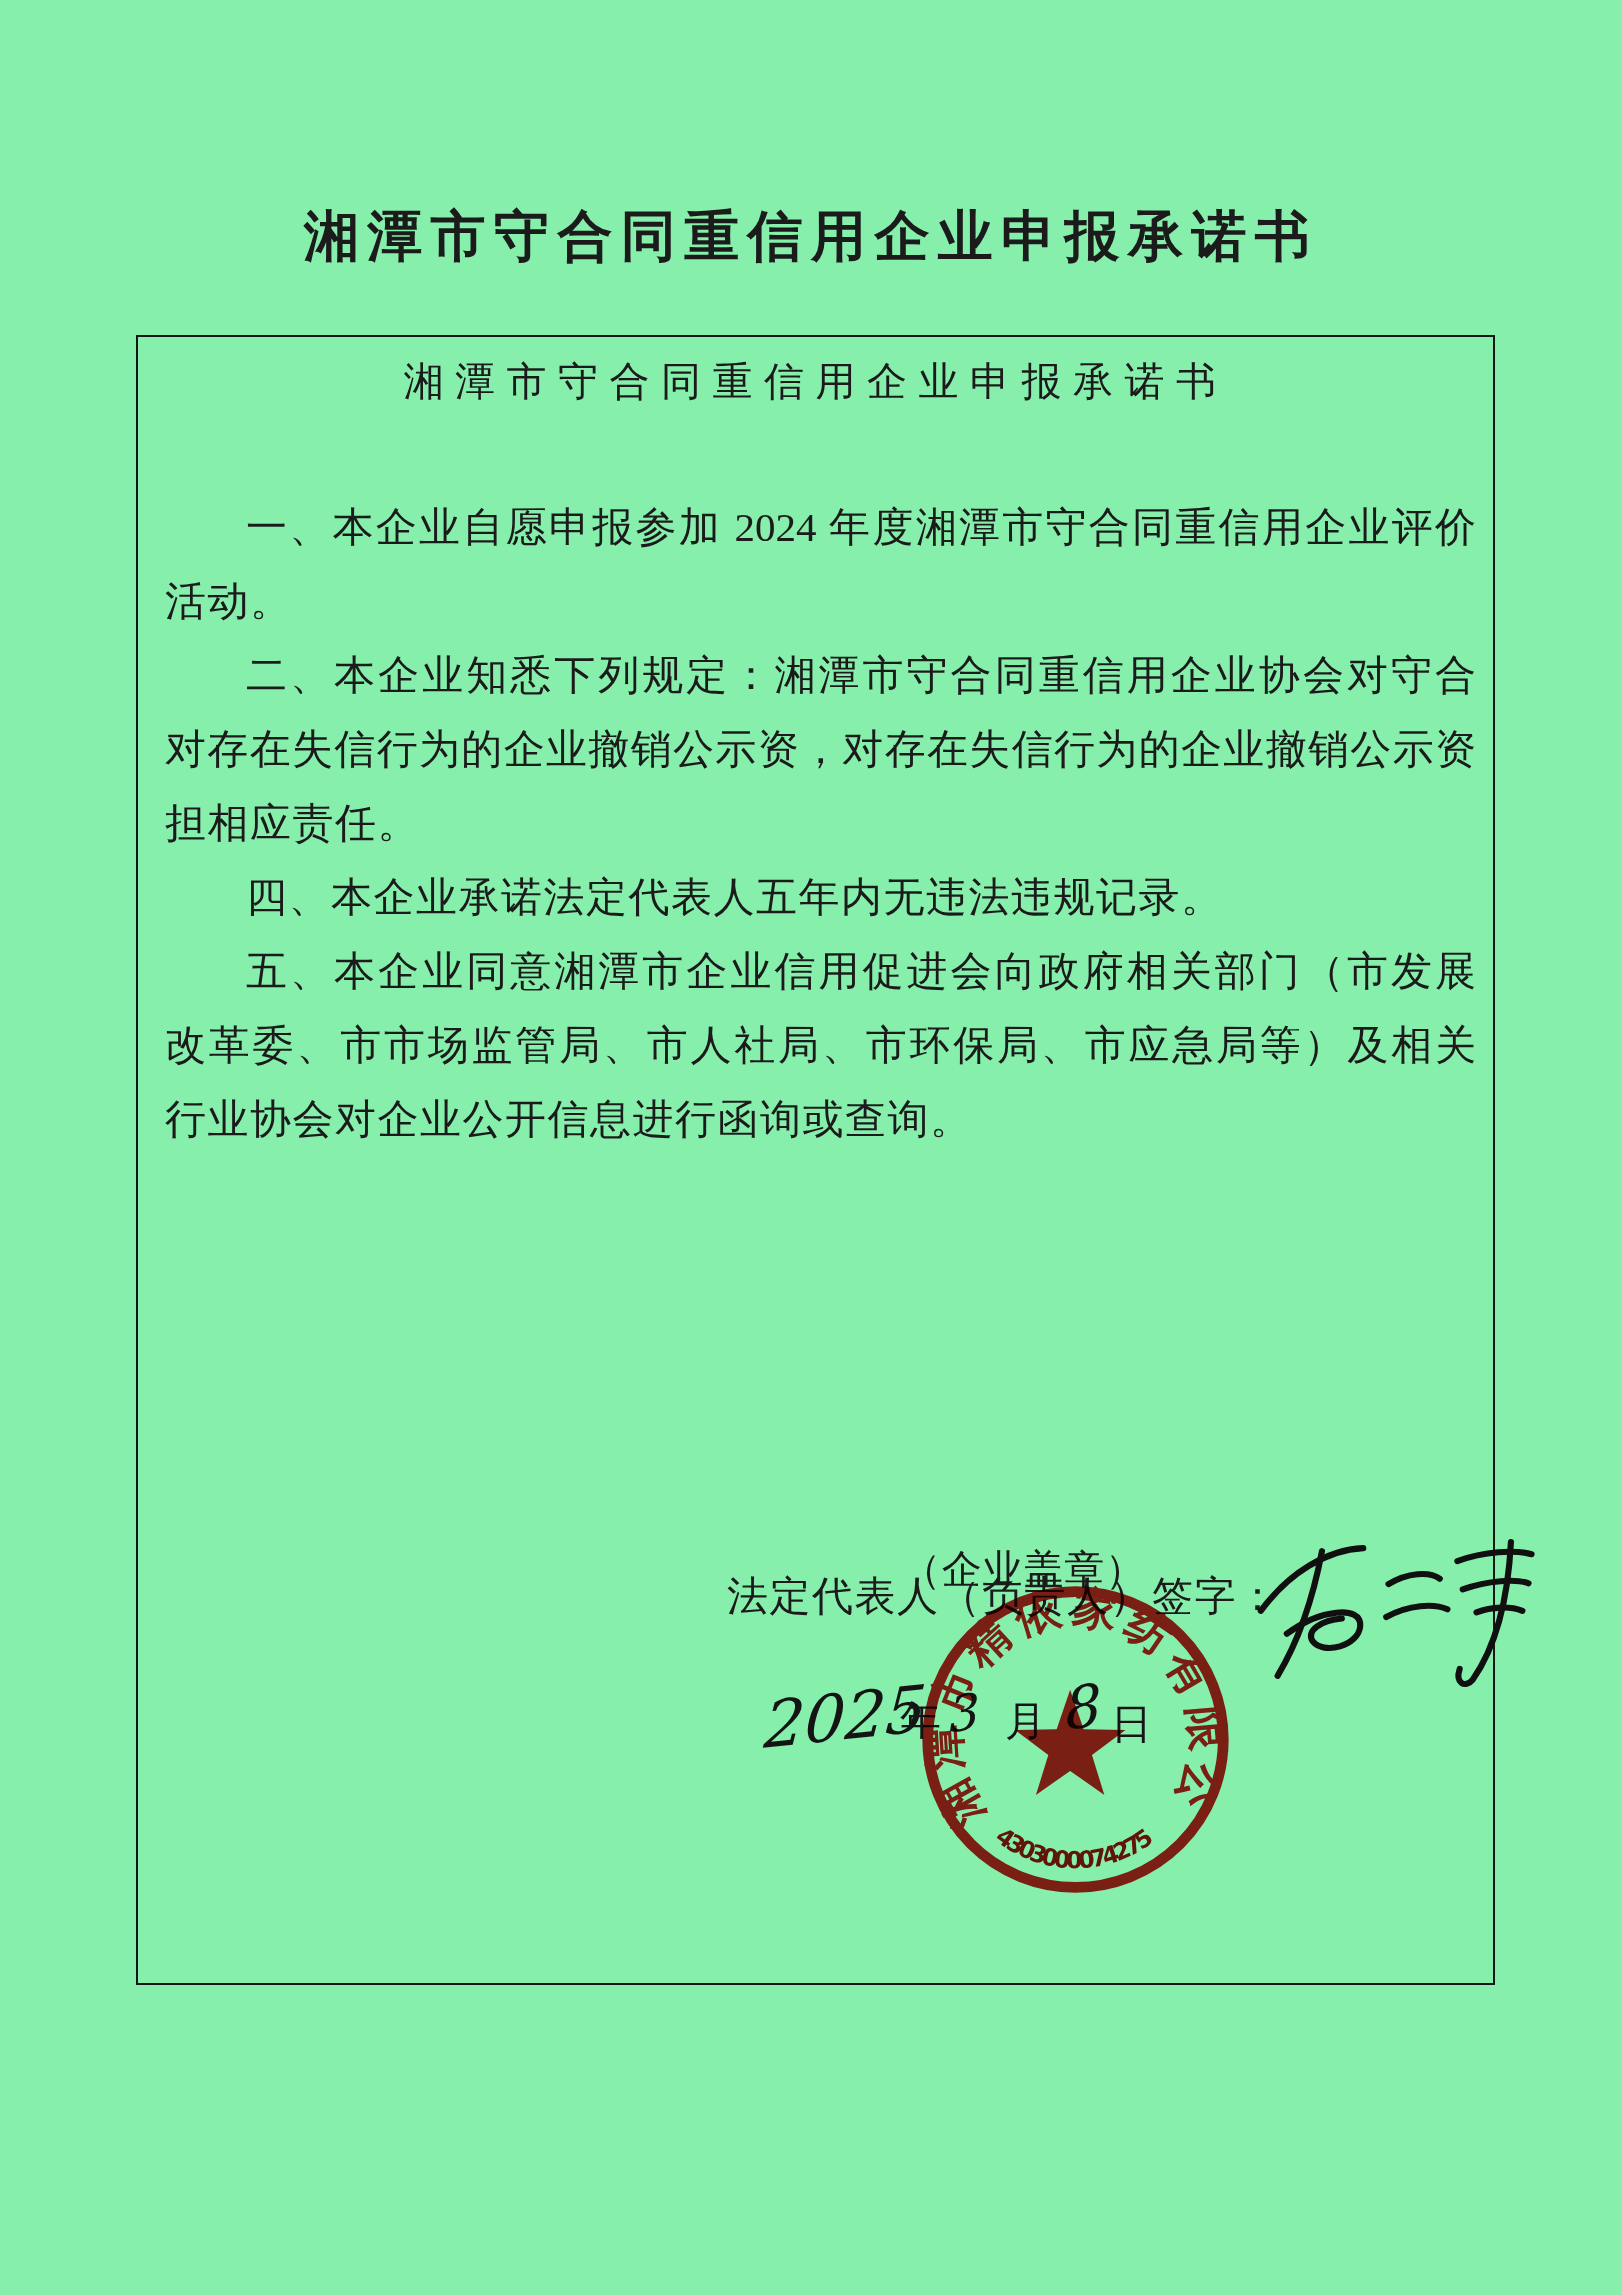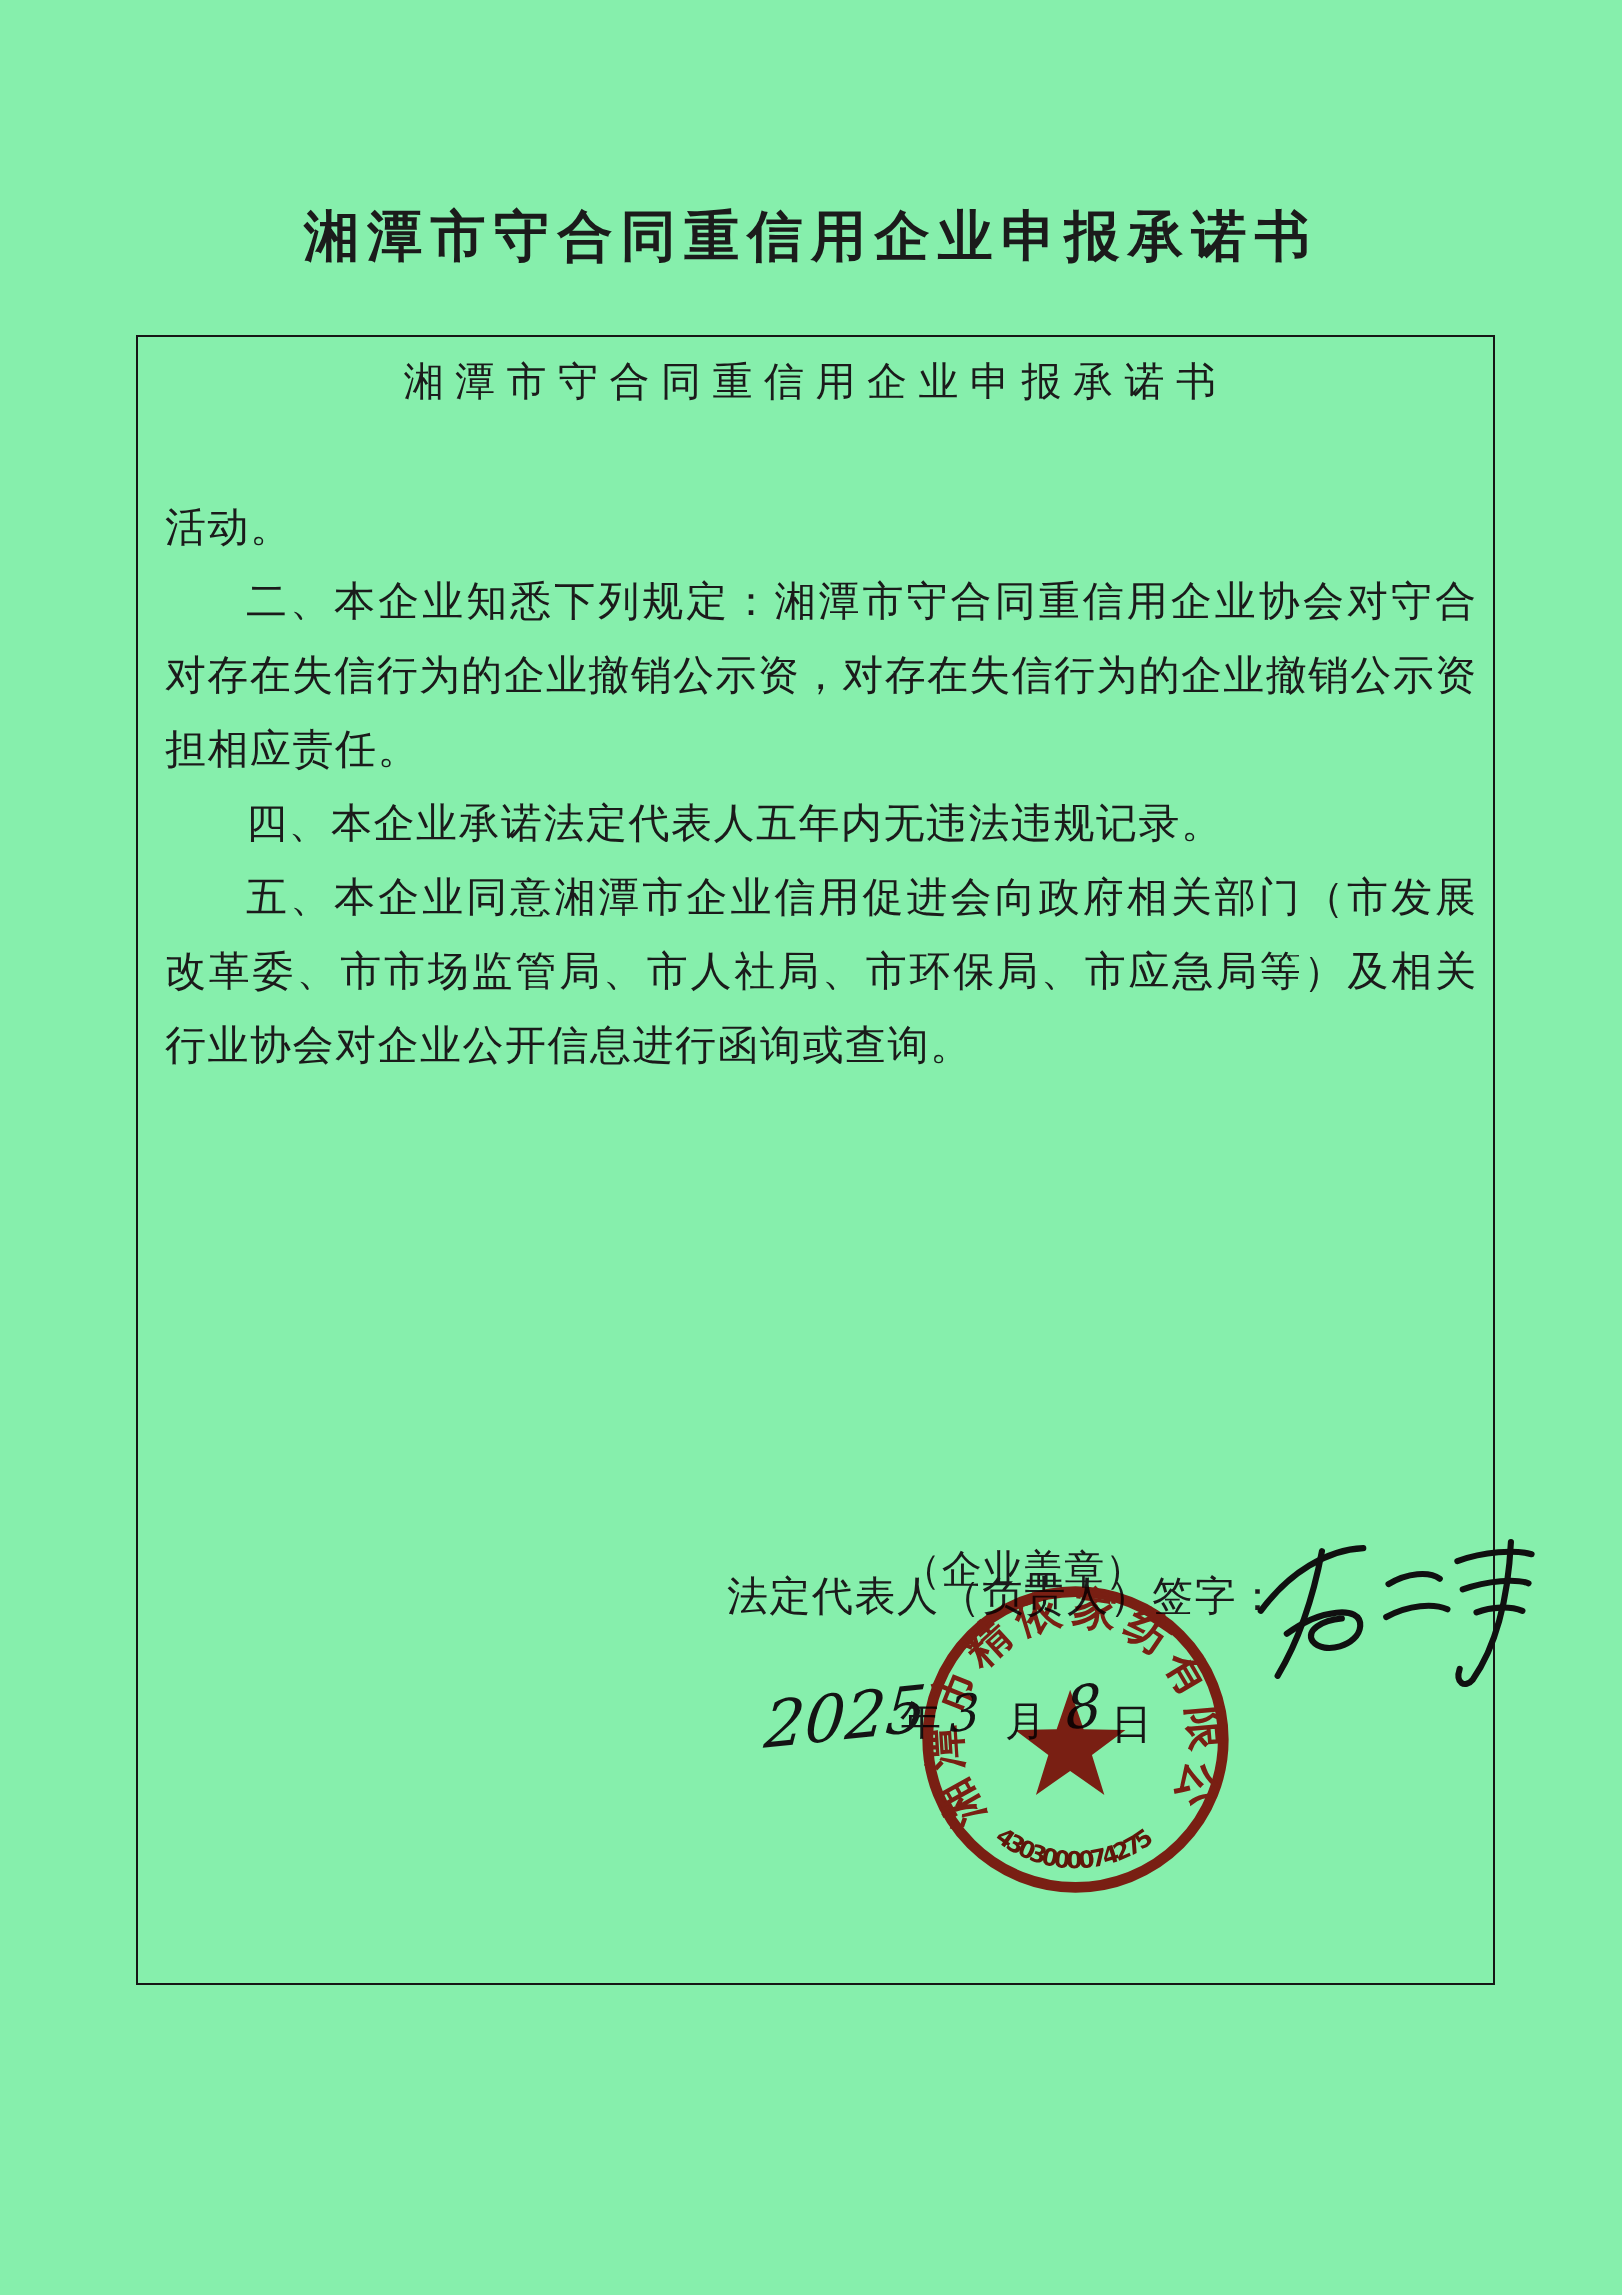--- a/index.html
+++ b/index.html
@@ -88,20 +88,21 @@
 
 <div class="page">
 
   <div class="main-title">湘潭市守合同重信用企业申报承诺书</div>
 
   <div class="letter-box"></div>
 
   <div class="inner-title">湘潭市守合同重信用企业申报承诺书</div>
 
   <div class="body-lines">
+      <div class="line indent fill">一、本企业自愿申报参加 2024 年度湘潭市守合同重信用企业评价</div>
       <div class="line">活动。</div>
       <div class="line indent fill">二、本企业知悉下列规定：湘潭市守合同重信用企业协会对守合</div>
       <div class="line fill">对存在失信行为的企业撤销公示资，对存在失信行为的企业撤销公示资</div>
       <div class="line">担相应责任。</div>
       <div class="line indent">四、本企业承诺法定代表人五年内无违法违规记录。</div>
       <div class="line indent fill">五、本企业同意湘潭市企业信用促进会向政府相关部门（市发展</div>
       <div class="line fill">改革委、市市场监管局、市人社局、市环保局、市应急局等）及相关</div>
       <div class="line">行业协会对企业公开信息进行函询或查询。</div>
     </div>
 

